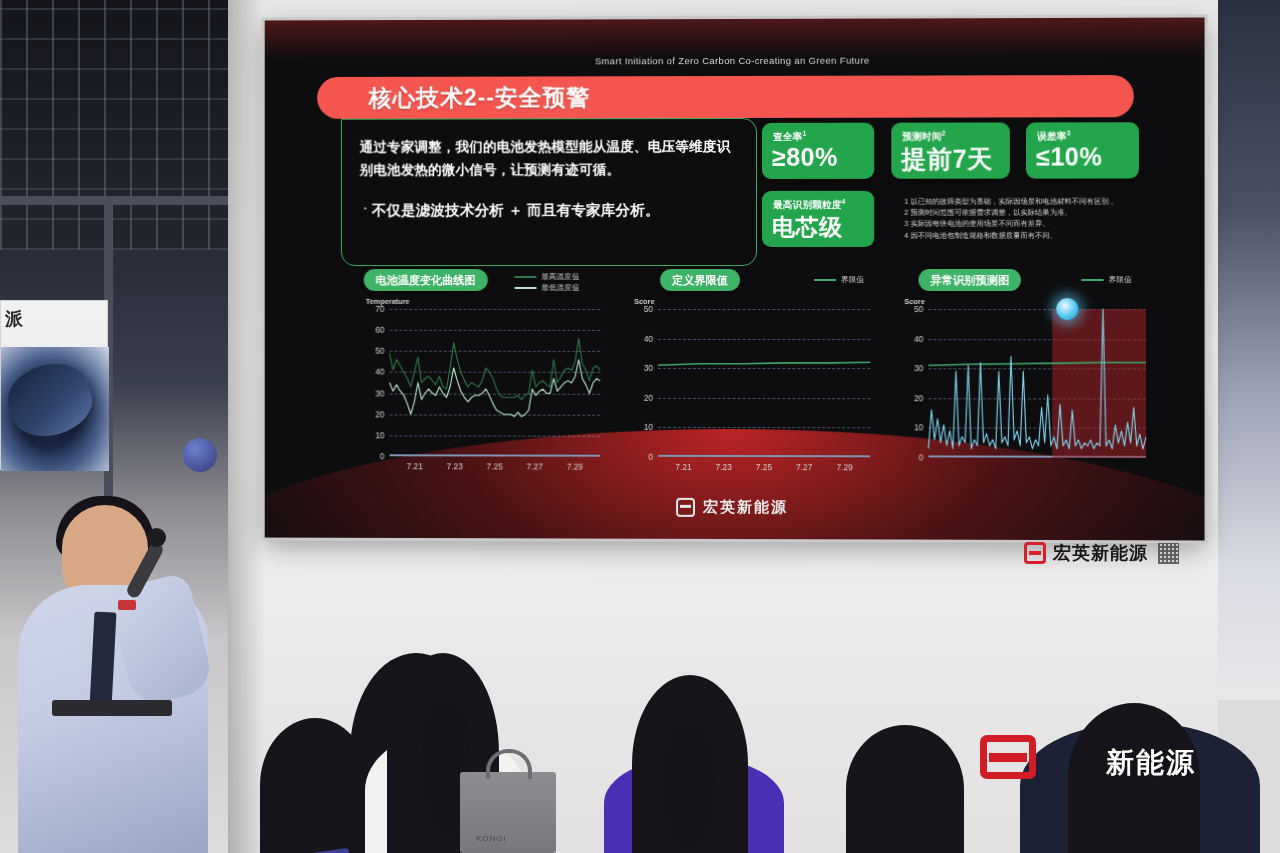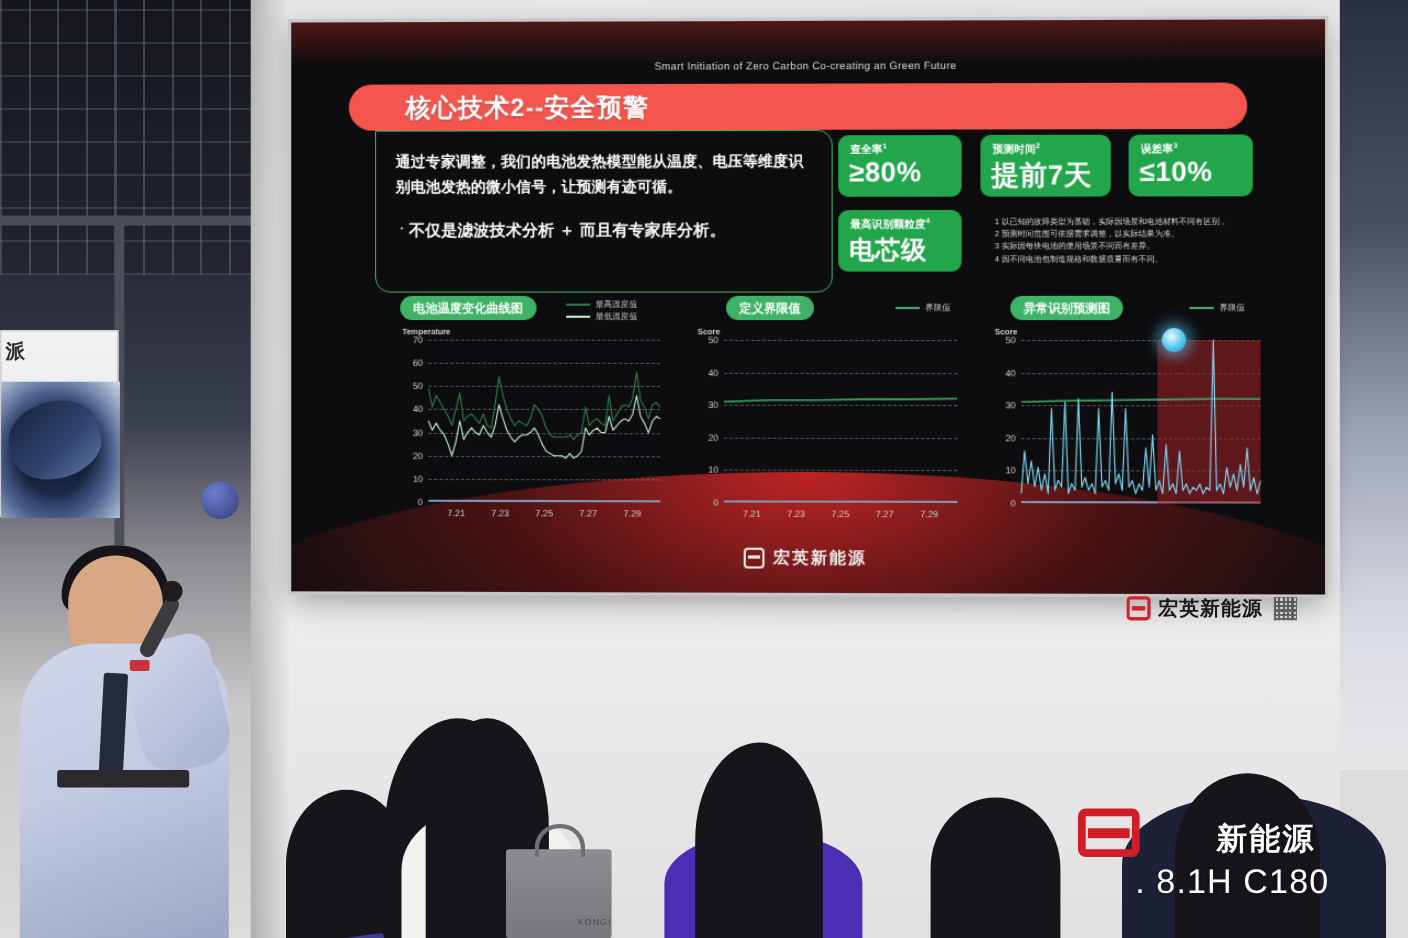--- a/index.html
+++ b/index.html
@@ -169,21 +169,21 @@
 
   .aud { position:absolute; bottom:0; }
   .aud .h { position:absolute; bottom:0; border-radius:50% 50% 0 0; background:#18141b; }
   .aud .sh { position:absolute; bottom:0; border-radius:48% 48% 0 0; }
 
   .ponytail { position:absolute; background:#17131a; border-radius:40% 40% 50% 50%; }
   .bag { position:absolute; left:460px; top:772px; width:96px; height:81px;
     background:linear-gradient(180deg,#8d8d91,#77777c); border-radius:3px; }
   .bag-handle { position:absolute; left:486px; top:749px; width:46px; height:30px;
     border:4px solid #6e6e74; border-bottom:none; border-radius:22px 22px 0 0; background:transparent; }
-  .bag-txt { position:absolute; left:0; bottom:10px; width:100%; text-align:right;
+  .bag-txt { position:absolute; left:16px; bottom:10px; width:100%; text-align:left;
     color:#4a4a4e; font-size:8px; letter-spacing:1px; }
   .lanyard { position:absolute; left:276px; top:800px; width:74px; height:18px;
     background:#3b3f96; border-radius:3px; transform:rotate(-8deg); }
 </style>
 </head>
 <body>
 
 <div id="scene">
 
   <div class="hall-left">
@@ -401,15 +401,14 @@
   <div class="aud" style="left:830px;width:150px;height:135px;">
     <div class="h" style="left:16px;width:118px;height:128px;"></div>
   </div>
   <div class="aud" style="left:1040px;width:190px;height:230px;">
     <div class="sh" style="left:-20px;width:240px;height:130px;background:#1c2136;"></div>
     <div class="h" style="left:28px;width:132px;height:150px;"></div>
   </div>
 
   <div class="wm-logo"></div>
   <div class="wm-cn">新能源</div>
-  <div class="wm-booth">. 8.1H C180</div>
 
 </div>
 
 </body></html>

